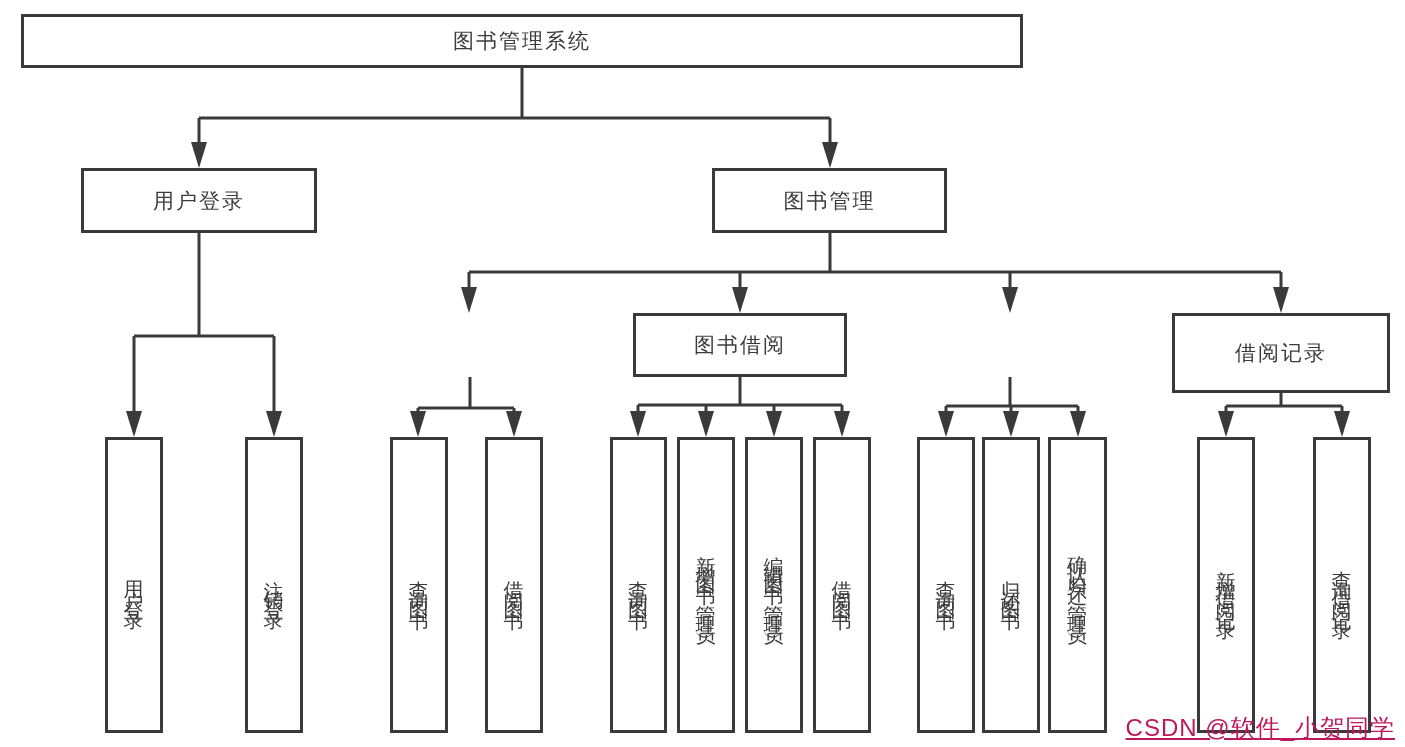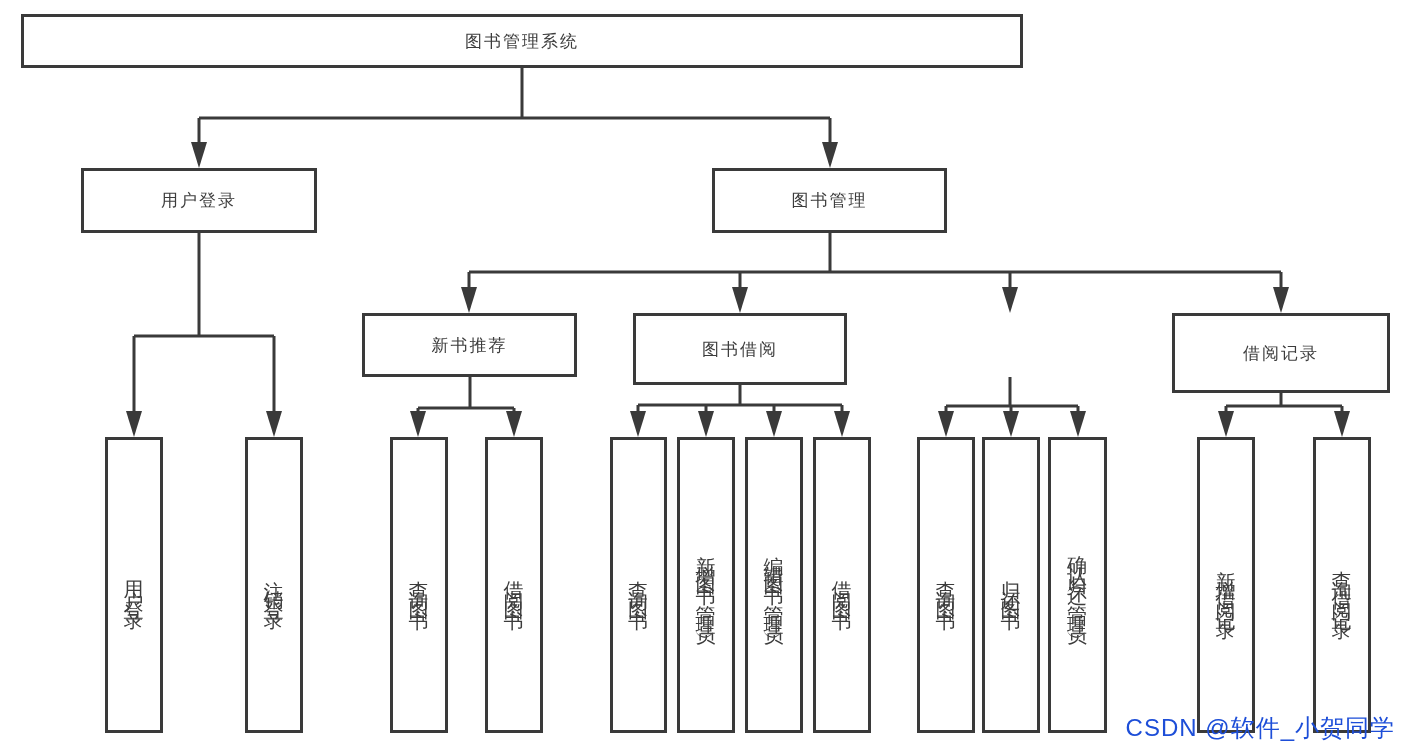--- a/index.html
+++ b/index.html
@@ -6,32 +6,32 @@
   .stage {
     position:relative; width:1405px; height:747px; background:#ffffff;
     font-family:"Liberation Sans", sans-serif; overflow:hidden;
   }
   .box {
     position:absolute; box-sizing:border-box; background:#ffffff;
     border:3px solid #3a3a3a; color:#3c3c3c;
     display:flex; align-items:center; justify-content:center;
     z-index:2;
   }
-  .hbox { font-size:17px; letter-spacing:2px; white-space:nowrap; }
+  .hbox { font-size:21px; letter-spacing:2px; white-space:nowrap; }
   .vbox { font-size:20px; }
   .vtext {
     writing-mode:vertical-rl; text-orientation:mixed;
     letter-spacing:10px; line-height:1;
   }
   svg.connectors { position:absolute; left:0; top:0; z-index:1; }
   svg.connectors path { stroke:#3a3a3a; stroke-width:3; fill:none; }
   svg.connectors polygon { fill:#3a3a3a; stroke:none; }
   .watermark {
     position:absolute; top:712px; right:10px; z-index:5;
-    font-size:24px; color:#1d4ed8; letter-spacing:1px; white-space:nowrap;
+    font-size:24px; color:#be185d; letter-spacing:1px; white-space:nowrap;text-decoration:underline;
   }
 </style>
 </head>
 <body>
 
 <div class="stage">
 
   <svg class="connectors" width="1405" height="747" viewBox="0 0 1405 747" aria-hidden="true">
     <path d="M522,68 V118 M199,118 H830 M199,118 V146 M830,118 V146
              M199,233 V336 M134,336 H274 M134,336 V415 M274,336 V415
@@ -65,24 +65,21 @@
     <span>图书管理系统</span>
   </div>
 
   <div class="box hbox" style="left:81px; top:168px; width:236px; height:65px;">
     <span>用户登录</span>
   </div>
   <div class="box hbox" style="left:712px; top:168px; width:235px; height:65px;font-family:Liberation Serif, serif;">
     <span>图书管理</span>
   </div>
 
-  <div class="box hbox" style="left:362px; top:313px; width:215px; height:64px;">
-    <span>新书推荐</span>
-  </div>
-  <div class="box hbox" style="left:633px; top:313px; width:214px; height:72px;">
+  <div class="box hbox" style="left:633px; top:313px; width:214px; height:64px;">
     <span>图书借阅</span>
   </div>
   <div class="box hbox" style="left:1172px; top:313px; width:218px; height:80px;">
     <span>借阅记录</span>
   </div>
 
   <div class="box vbox" style="left:105px; top:437px; width:58px; height:296px;">
     <span class="vtext">用户登录</span>
   </div>
   <div class="box vbox" style="left:245px; top:437px; width:58px; height:296px;">

